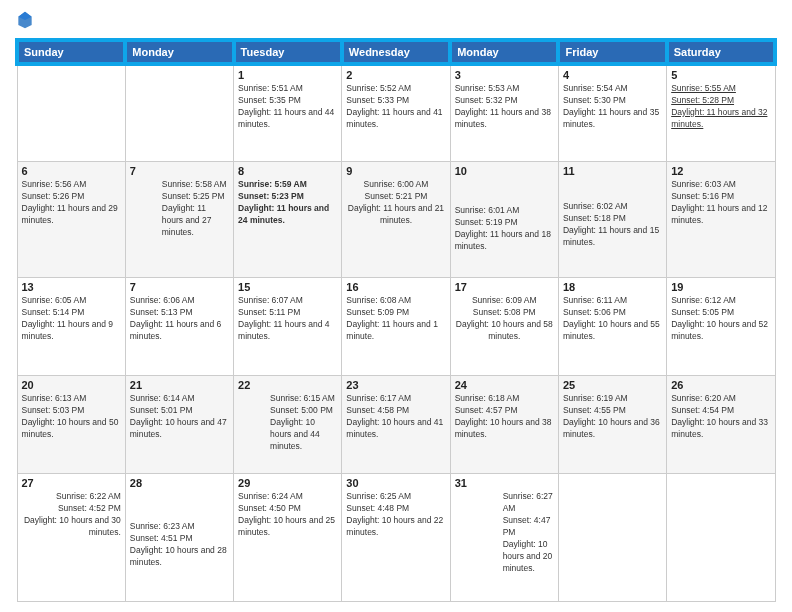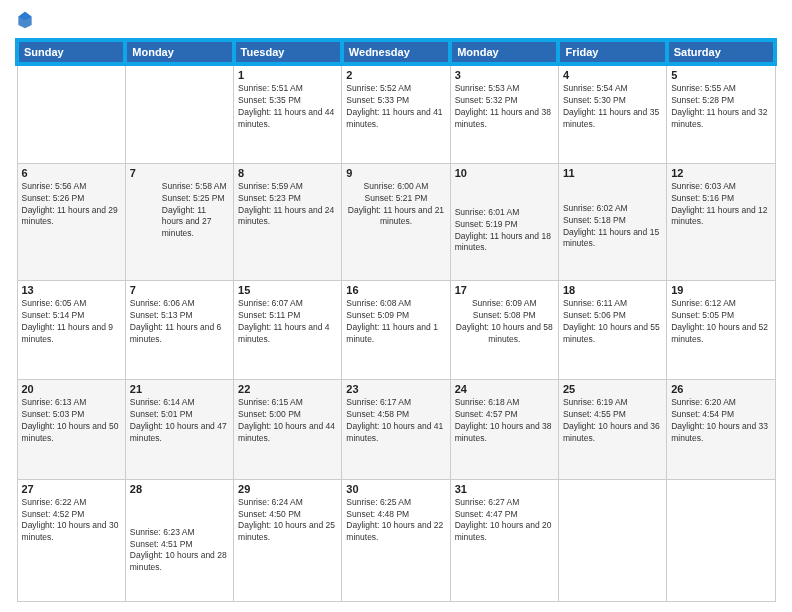--- a/index.html
+++ b/index.html
@@ -148,41 +148,41 @@
 Daylight: 11 hours and 38 minutes.</div>
           </td>
           <td>
             <span class="day-num">4</span>
             <div class="day-info" style="white-space: pre-line;">Sunrise: 5:54 AM
 Sunset: 5:30 PM
 Daylight: 11 hours and 35 minutes.</div>
           </td>
           <td>
             <span class="day-num">5</span>
-            <div class="day-info" style="white-space: pre-line;">Sunrise: 5:55 AM
+            <div class="day-info" style="white-space: pre-line; text-decoration: underline;">Sunrise: 5:55 AM
 Sunset: 5:28 PM
 Daylight: 11 hours and 32 minutes.</div>
           </td>
         </tr>
         <tr>
           <td>
             <span class="day-num">6</span>
             <div class="day-info" style="white-space: pre-line;">Sunrise: 5:56 AM
 Sunset: 5:26 PM
 Daylight: 11 hours and 29 minutes.</div>
           </td>
           <td>
             <span class="day-num">7</span>
             <div class="day-info" style="white-space: pre-line; margin-left: 32px;">Sunrise: 5:58 AM
 Sunset: 5:25 PM
 Daylight: 11 hours and 27 minutes.</div>
           </td>
           <td>
             <span class="day-num">8</span>
-            <div class="day-info" style="white-space: pre-line;">Sunrise: 5:59 AM
+            <div class="day-info" style="white-space: pre-line; font-weight: bold;">Sunrise: 5:59 AM
 Sunset: 5:23 PM
 Daylight: 11 hours and 24 minutes.</div>
           </td>
           <td>
             <span class="day-num">9</span>
             <div class="day-info" style="white-space: pre-line; text-align: center;">Sunrise: 6:00 AM
 Sunset: 5:21 PM
 Daylight: 11 hours and 21 minutes.</div>
           </td>
           <td>
@@ -256,21 +256,21 @@
 Daylight: 10 hours and 50 minutes.</div>
           </td>
           <td>
             <span class="day-num">21</span>
             <div class="day-info" style="white-space: pre-line;">Sunrise: 6:14 AM
 Sunset: 5:01 PM
 Daylight: 10 hours and 47 minutes.</div>
           </td>
           <td>
             <span class="day-num">22</span>
-            <div class="day-info" style="white-space: pre-line;">Sunrise: 6:15 AM
+            <div class="day-info" style="white-space: pre-line; margin-left: 32px;">Sunrise: 6:15 AM
 Sunset: 5:00 PM
 Daylight: 10 hours and 44 minutes.</div>
           </td>
           <td>
             <span class="day-num">23</span>
             <div class="day-info" style="white-space: pre-line;">Sunrise: 6:17 AM
 Sunset: 4:58 PM
 Daylight: 10 hours and 41 minutes.</div>
           </td>
           <td>
@@ -288,21 +288,21 @@
           <td>
             <span class="day-num">26</span>
             <div class="day-info" style="white-space: pre-line;">Sunrise: 6:20 AM
 Sunset: 4:54 PM
 Daylight: 10 hours and 33 minutes.</div>
           </td>
         </tr>
         <tr>
           <td>
             <span class="day-num">27</span>
-            <div class="day-info" style="white-space: pre-line;">Sunrise: 6:22 AM
+            <div class="day-info" style="white-space: pre-line; text-align: right;">Sunrise: 6:22 AM
 Sunset: 4:52 PM
 Daylight: 10 hours and 30 minutes.</div>
           </td>
           <td>
             <span class="day-num">28</span>
             <div class="day-info" style="white-space: pre-line; margin-top: 32px;">Sunrise: 6:23 AM
 Sunset: 4:51 PM
 Daylight: 10 hours and 28 minutes.</div>
           </td>
           <td>
@@ -312,21 +312,21 @@
 Daylight: 10 hours and 25 minutes.</div>
           </td>
           <td>
             <span class="day-num">30</span>
             <div class="day-info" style="white-space: pre-line;">Sunrise: 6:25 AM
 Sunset: 4:48 PM
 Daylight: 10 hours and 22 minutes.</div>
           </td>
           <td>
             <span class="day-num">31</span>
-            <div class="day-info" style="white-space: pre-line;">Sunrise: 6:27 AM
+            <div class="day-info" style="white-space: pre-line; margin-left: 48px;">Sunrise: 6:27 AM
 Sunset: 4:47 PM
 Daylight: 10 hours and 20 minutes.</div>
           </td>
           <td class="empty"></td>
           <td class="empty"></td>
         </tr>
       </tbody>
   </table>
 </div>
 

